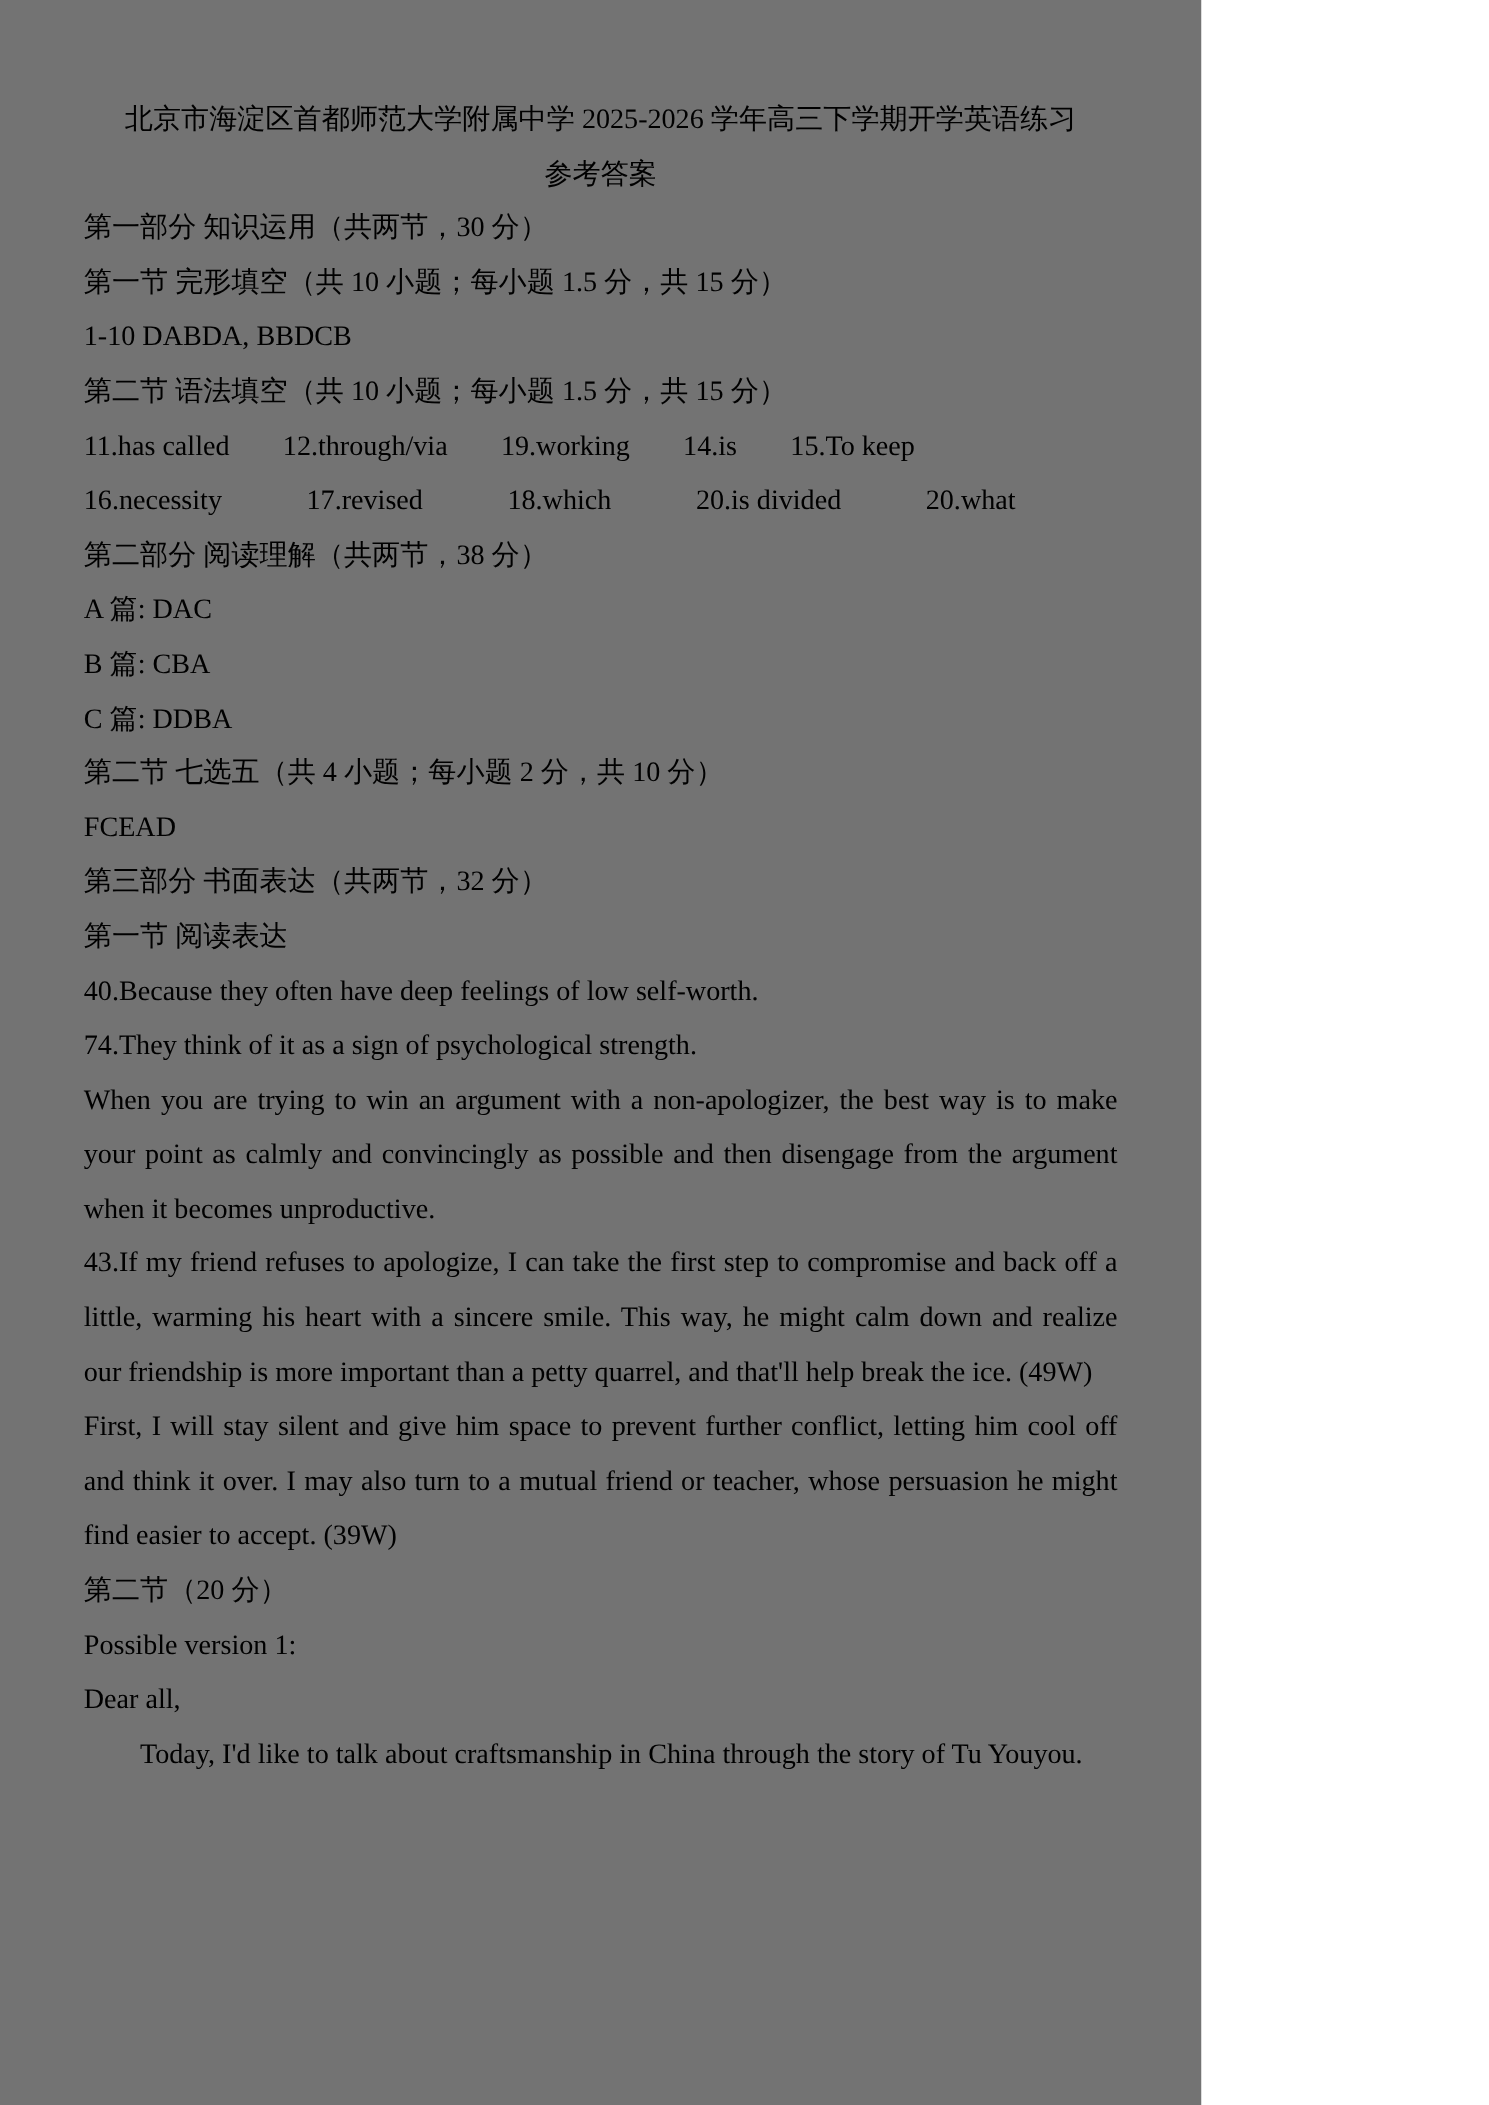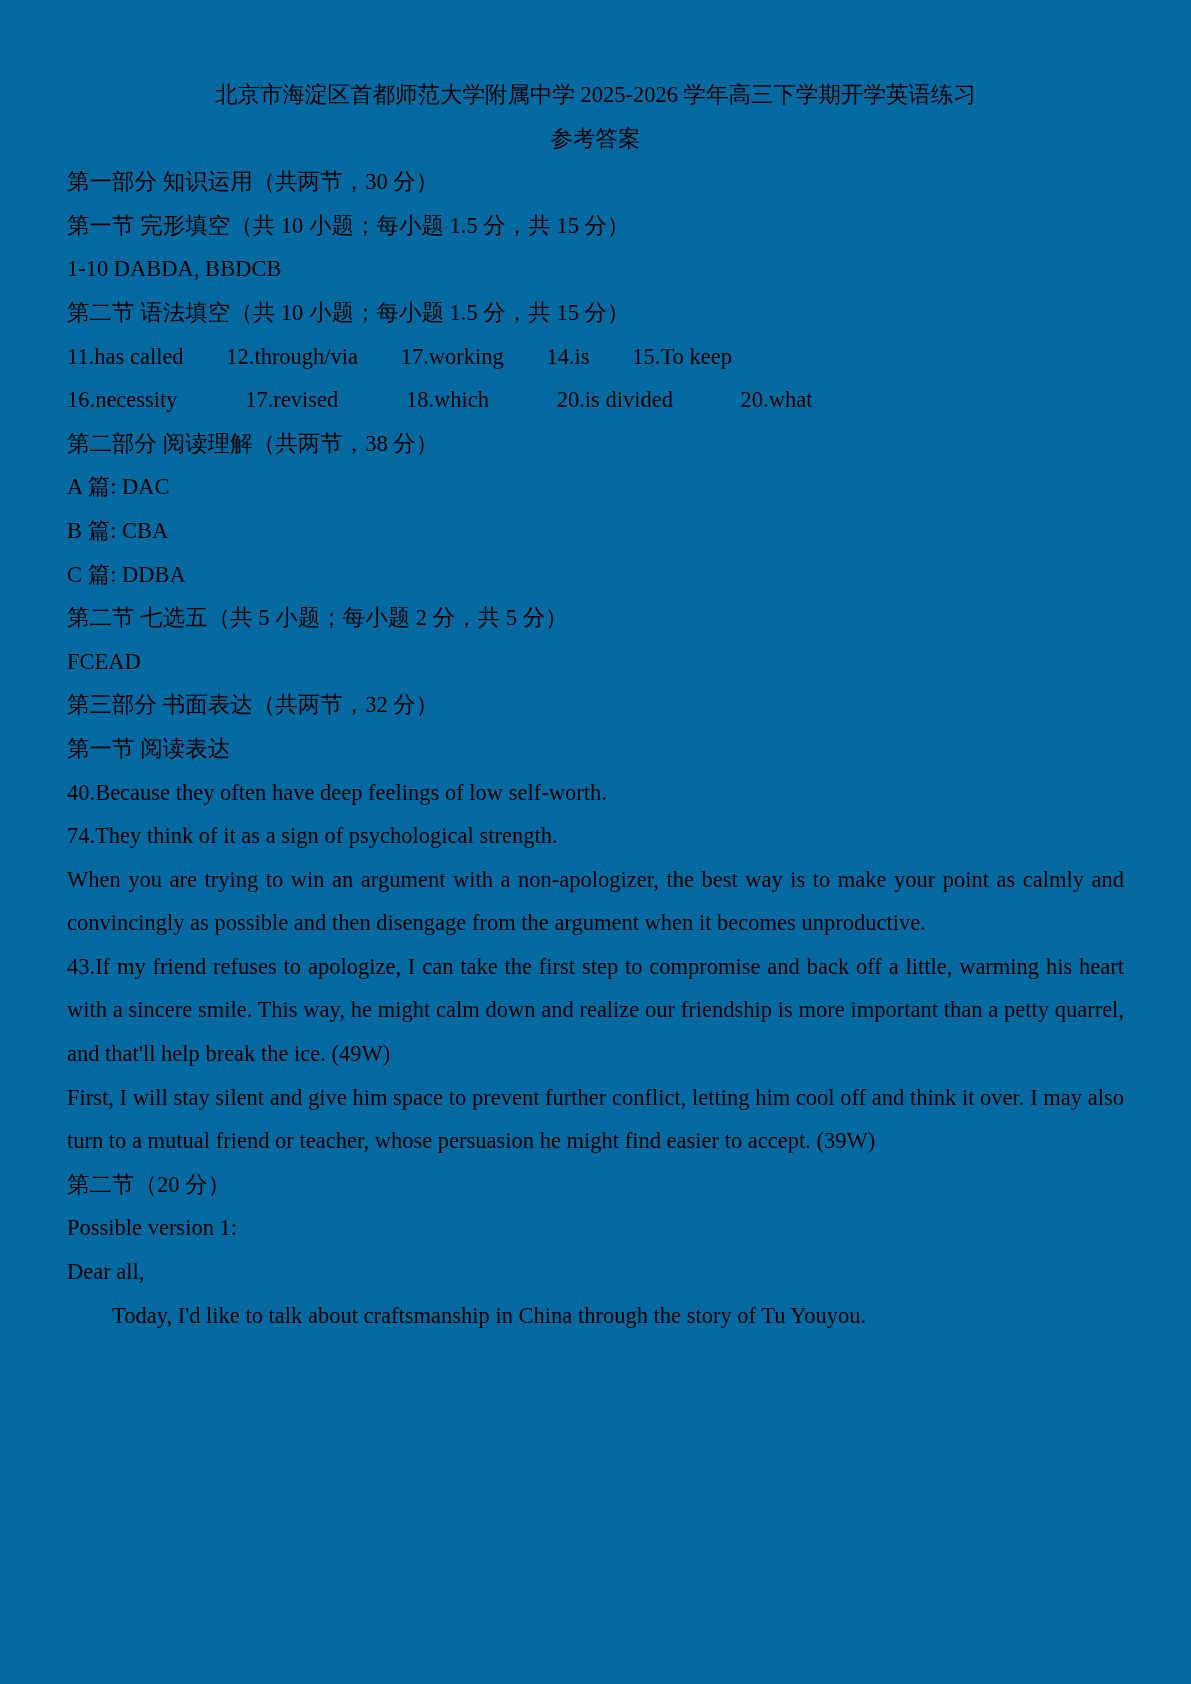--- a/index.html
+++ b/index.html
@@ -3,23 +3,23 @@
 <meta charset="utf-8">
 <style>
   html, body {
     margin: 0;
     padding: 0;
     background: #ffffff;
   }
   * { box-sizing: border-box; }
   .page {
     position: relative;
-    width: 1191px;
+    width: 961px;
     height: 1684px;
-    background: #0369a1;
+    background: #737373;
     color: #000000;
     font-family: "Liberation Serif", "DejaVu Serif", serif;
     font-size: 22.5px;
     line-height: 43.6px;
     padding: 73px 67px 0 67px;
     overflow: hidden;
   }
   .page p { margin: 0; }
   .center { text-align: center; }
   .just { text-align: justify; }
@@ -38,37 +38,37 @@
   <p class="center">参考答案</p>
 
   <p>第一部分  知识运用（共两节，30 分）</p>
   <p>第一节  完形填空（共 10 小题；每小题 1.5 分，共 15 分）</p>
   <p>1-10 DABDA, BBDCB</p>
   <p>第二节  语法填空（共 10 小题；每小题 1.5 分，共 15 分）</p>
 
   <p class="answer-row row1">
     <span>11.has called</span>
     <span>12.through/via</span>
-    <span>17.working</span>
+    <span>19.working</span>
     <span>14.is</span>
     <span>15.To keep</span>
   </p>
   <p class="answer-row row2">
     <span>16.necessity</span>
     <span>17.revised</span>
     <span>18.which</span>
     <span>20.is divided</span>
     <span>20.what</span>
   </p>
 
   <p>第二部分  阅读理解（共两节，38 分）</p>
   <p>A 篇: DAC</p>
   <p>B 篇: CBA</p>
   <p>C 篇: DDBA</p>
-  <p>第二节  七选五（共 5 小题；每小题 2 分，共 5 分）</p>
+  <p>第二节  七选五（共 4 小题；每小题 2 分，共 10 分）</p>
   <p>FCEAD</p>
 
   <p>第三部分  书面表达（共两节，32 分）</p>
   <p>第一节  阅读表达</p>
   <p class="just">40.Because they often have deep feelings of low self-worth.</p>
   <p class="just">74.They think of it as a sign of psychological strength.</p>
   <p class="just">When you are trying to win an argument with a non-apologizer, the best way is to make your point as calmly and convincingly as possible and then disengage from the argument when it becomes unproductive.</p>
   <p class="just">43.If my friend refuses to apologize, I can take the first step to compromise and back off a little, warming his heart with a sincere smile. This way, he might calm down and realize our friendship is more important than a petty quarrel, and that'll help break the ice. (49W)</p>
   <p class="just">First, I will stay silent and give him space to prevent further conflict, letting him cool off and think it over. I may also turn to a mutual friend or teacher, whose persuasion he might find easier to accept. (39W)</p>
 

